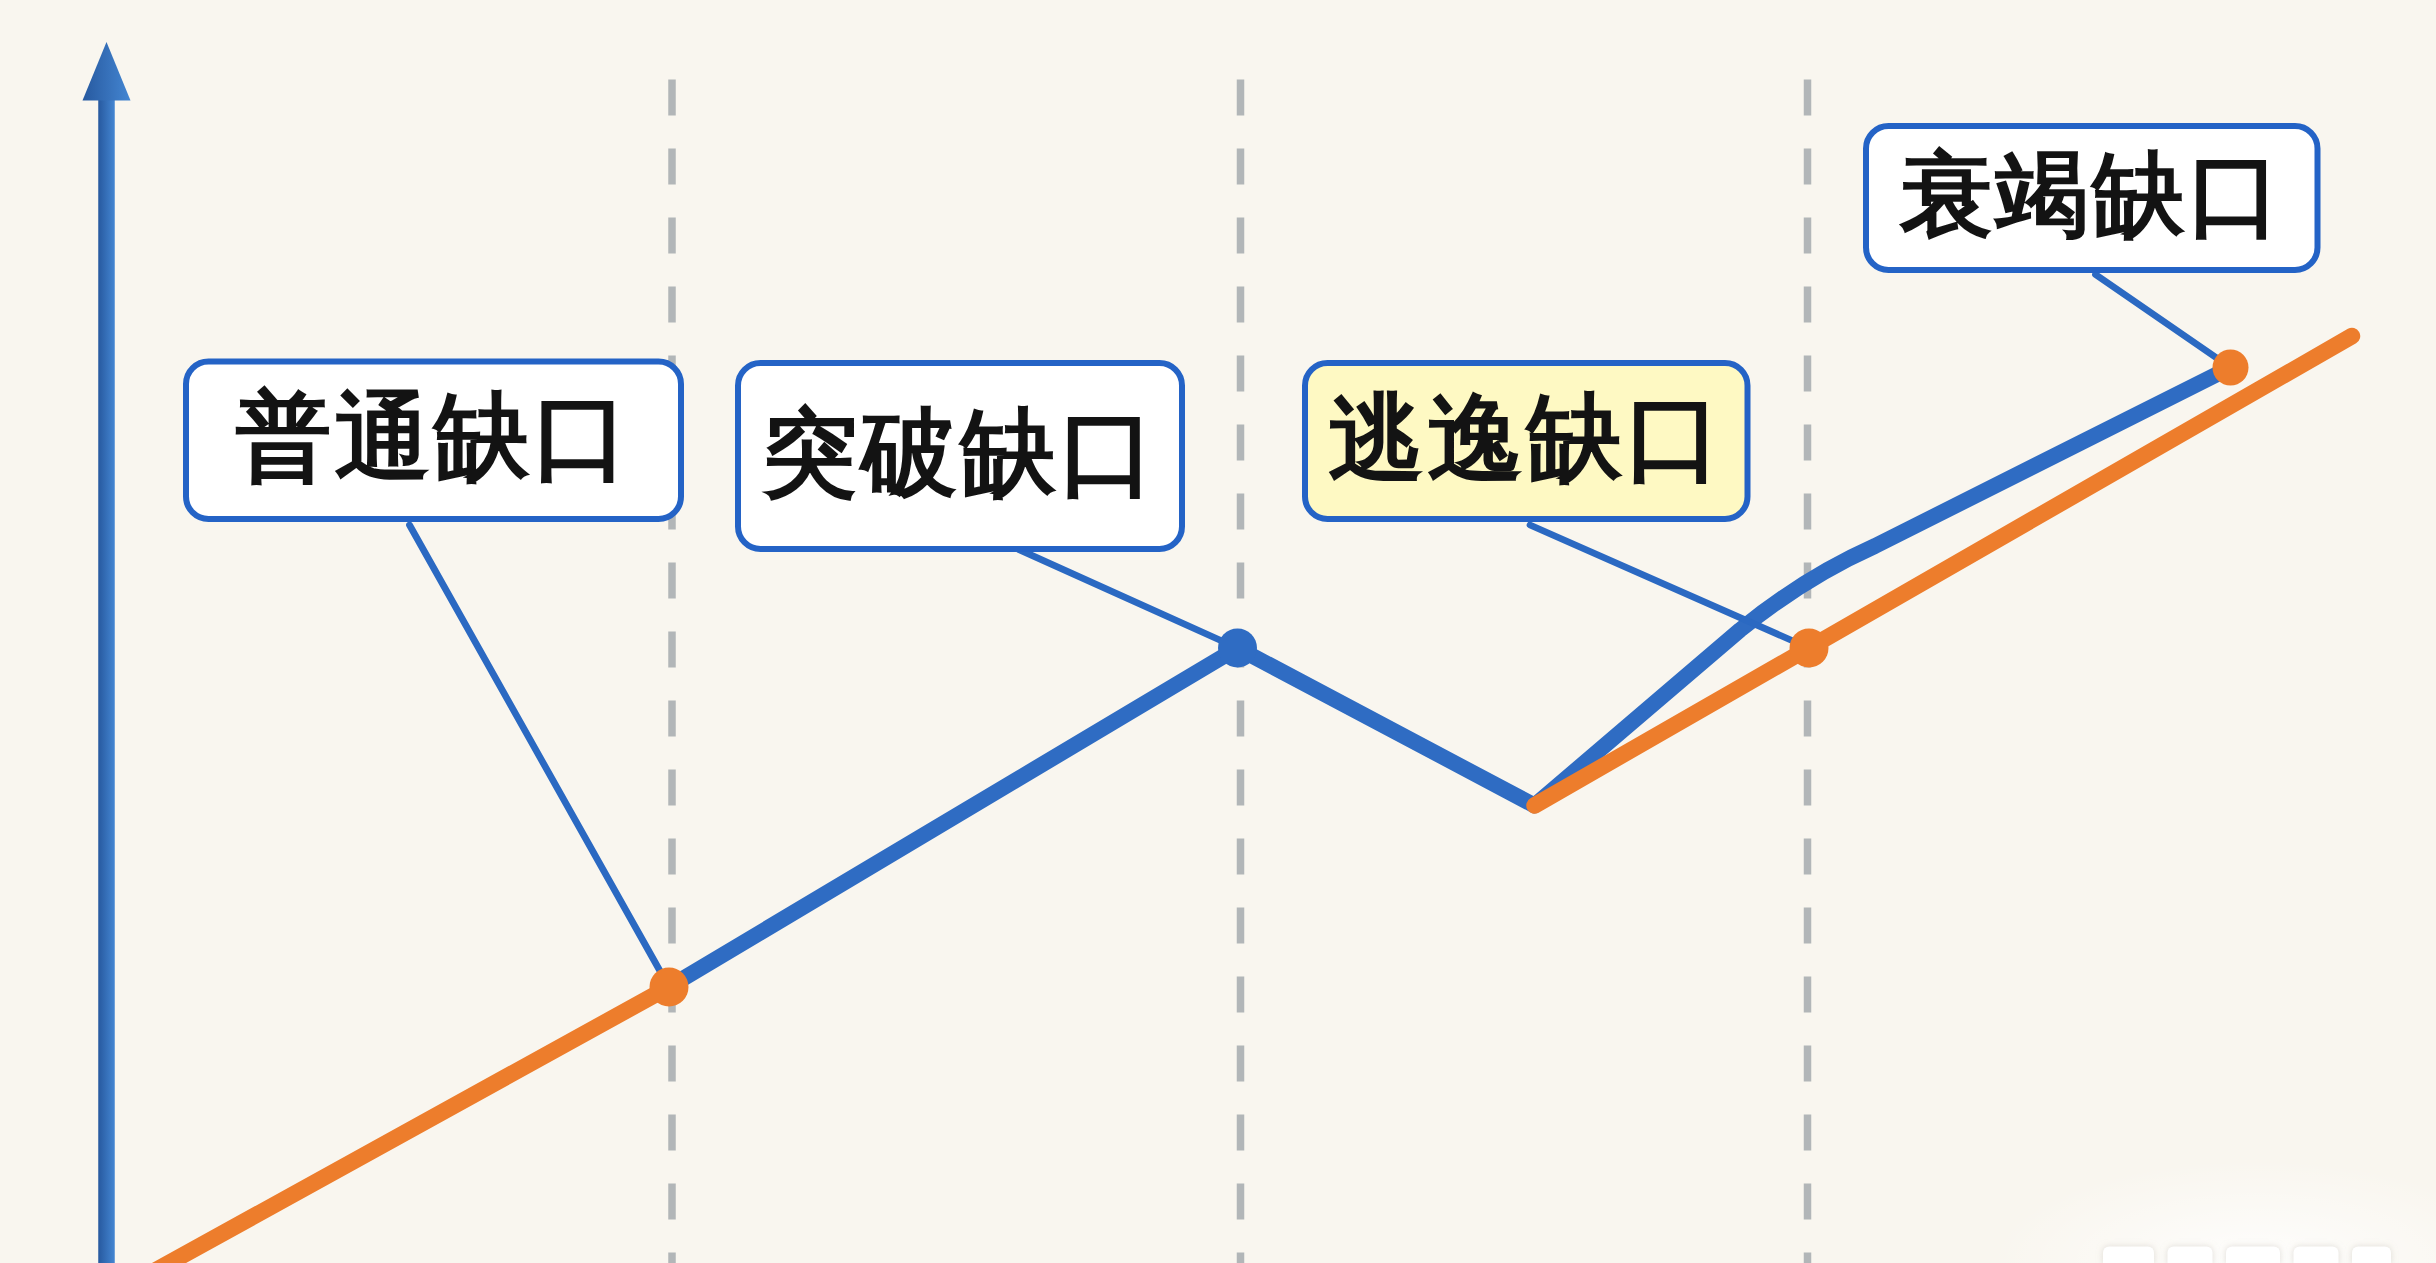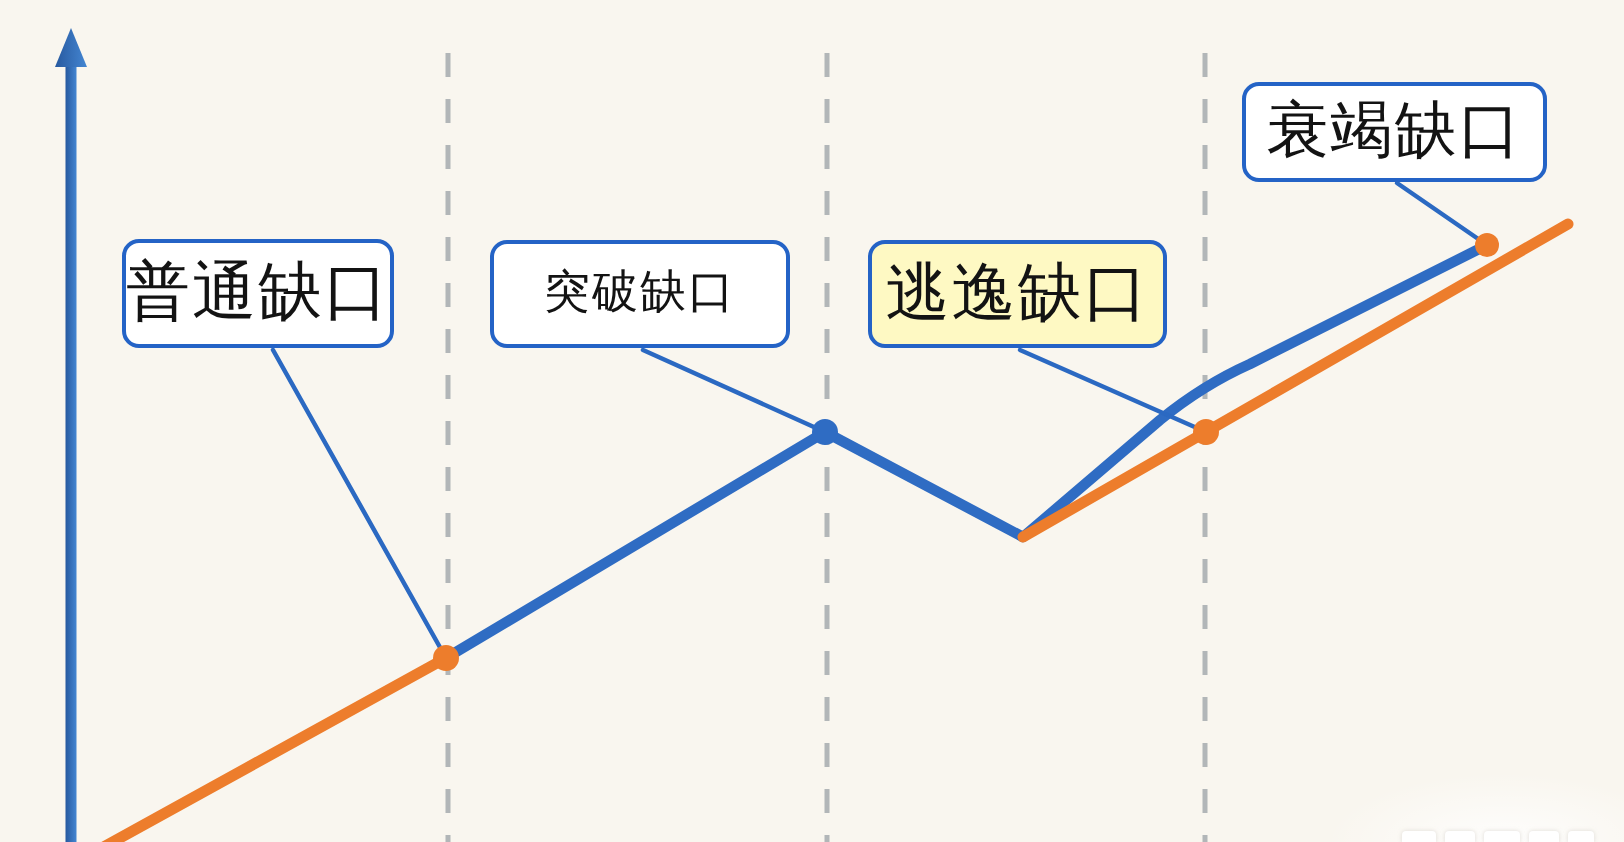--- a/index.html
+++ b/index.html
@@ -13,21 +13,21 @@
   .stage svg{position:absolute;left:0;top:0;}
   .callout{
     position:absolute;
     box-sizing:border-box;
     background:#ffffff;
     border:4px solid #2463c6;
     border-radius:17px;
     display:flex;
     align-items:center;
     justify-content:center;
-    font-weight:400;
+    font-weight:700;
     color:#131313;
     letter-spacing:2px;
     white-space:nowrap;
   }
   .callout span{transform:translateY(-2px);}
   .watermark-haze{
     position:absolute;
     right:0;bottom:0;
     width:300px;height:70px;
     background:radial-gradient(ellipse at 60% 100%, rgba(255,255,255,0.85) 0%, rgba(255,255,255,0) 70%);
@@ -79,24 +79,24 @@
         <circle cx="825" cy="432" r="13" fill="#2f6cc3"></circle>
         <circle cx="1206" cy="432" r="13" fill="#ed7d2c"></circle>
         <circle cx="1487" cy="245" r="12" fill="#ed7d2c"></circle>
       </g>
     <g id="layer-axis">
         <rect x="65.5" y="58" width="11" height="790" fill="url(#axisGrad)"></rect>
         <polygon points="71,28 55,67 87,67" fill="url(#axisGrad)"></polygon>
       </g>
   </svg>
 
-  <div class="callout" style="left: 122px; top: 239px; width: 272px; height: 109px; font-size: 64px; border-color: rgb(36, 99, 198); background: rgb(255, 255, 255); color: rgb(19, 19, 19);">
+  <div class="callout" style="left: 122px; top: 239px; width: 334px; height: 109px; font-size: 64px; border-color: rgb(36, 99, 198); background: rgb(255, 255, 255); color: rgb(19, 19, 19);">
     <span>普通缺口</span>
   </div>
-  <div class="callout" style="left: 490px; top: 240px; width: 300px; height: 108px; font-size: 46px; border-color: rgb(36, 99, 198); background: rgb(255, 255, 255); color: rgb(19, 19, 19);">
+  <div class="callout" style="left: 490px; top: 240px; width: 300px; height: 128px; font-size: 64px; border-color: rgb(36, 99, 198); background: rgb(255, 255, 255); color: rgb(19, 19, 19);">
     <span>突破缺口</span>
   </div>
   <div class="callout" style="left: 868px; top: 240px; width: 299px; height: 108px; font-size: 64px; border-color: rgb(36, 99, 198); background: #fef9c3; color: rgb(19, 19, 19);">
     <span>逃逸缺口</span>
   </div>
   <div class="callout" style="left: 1242px; top: 82px; width: 305px; height: 100px; font-size: 62px; border-color: rgb(36, 99, 198); background: rgb(255, 255, 255); color: rgb(19, 19, 19);">
     <span>衰竭缺口</span>
   </div>
 
   <div class="watermark-haze"></div>

